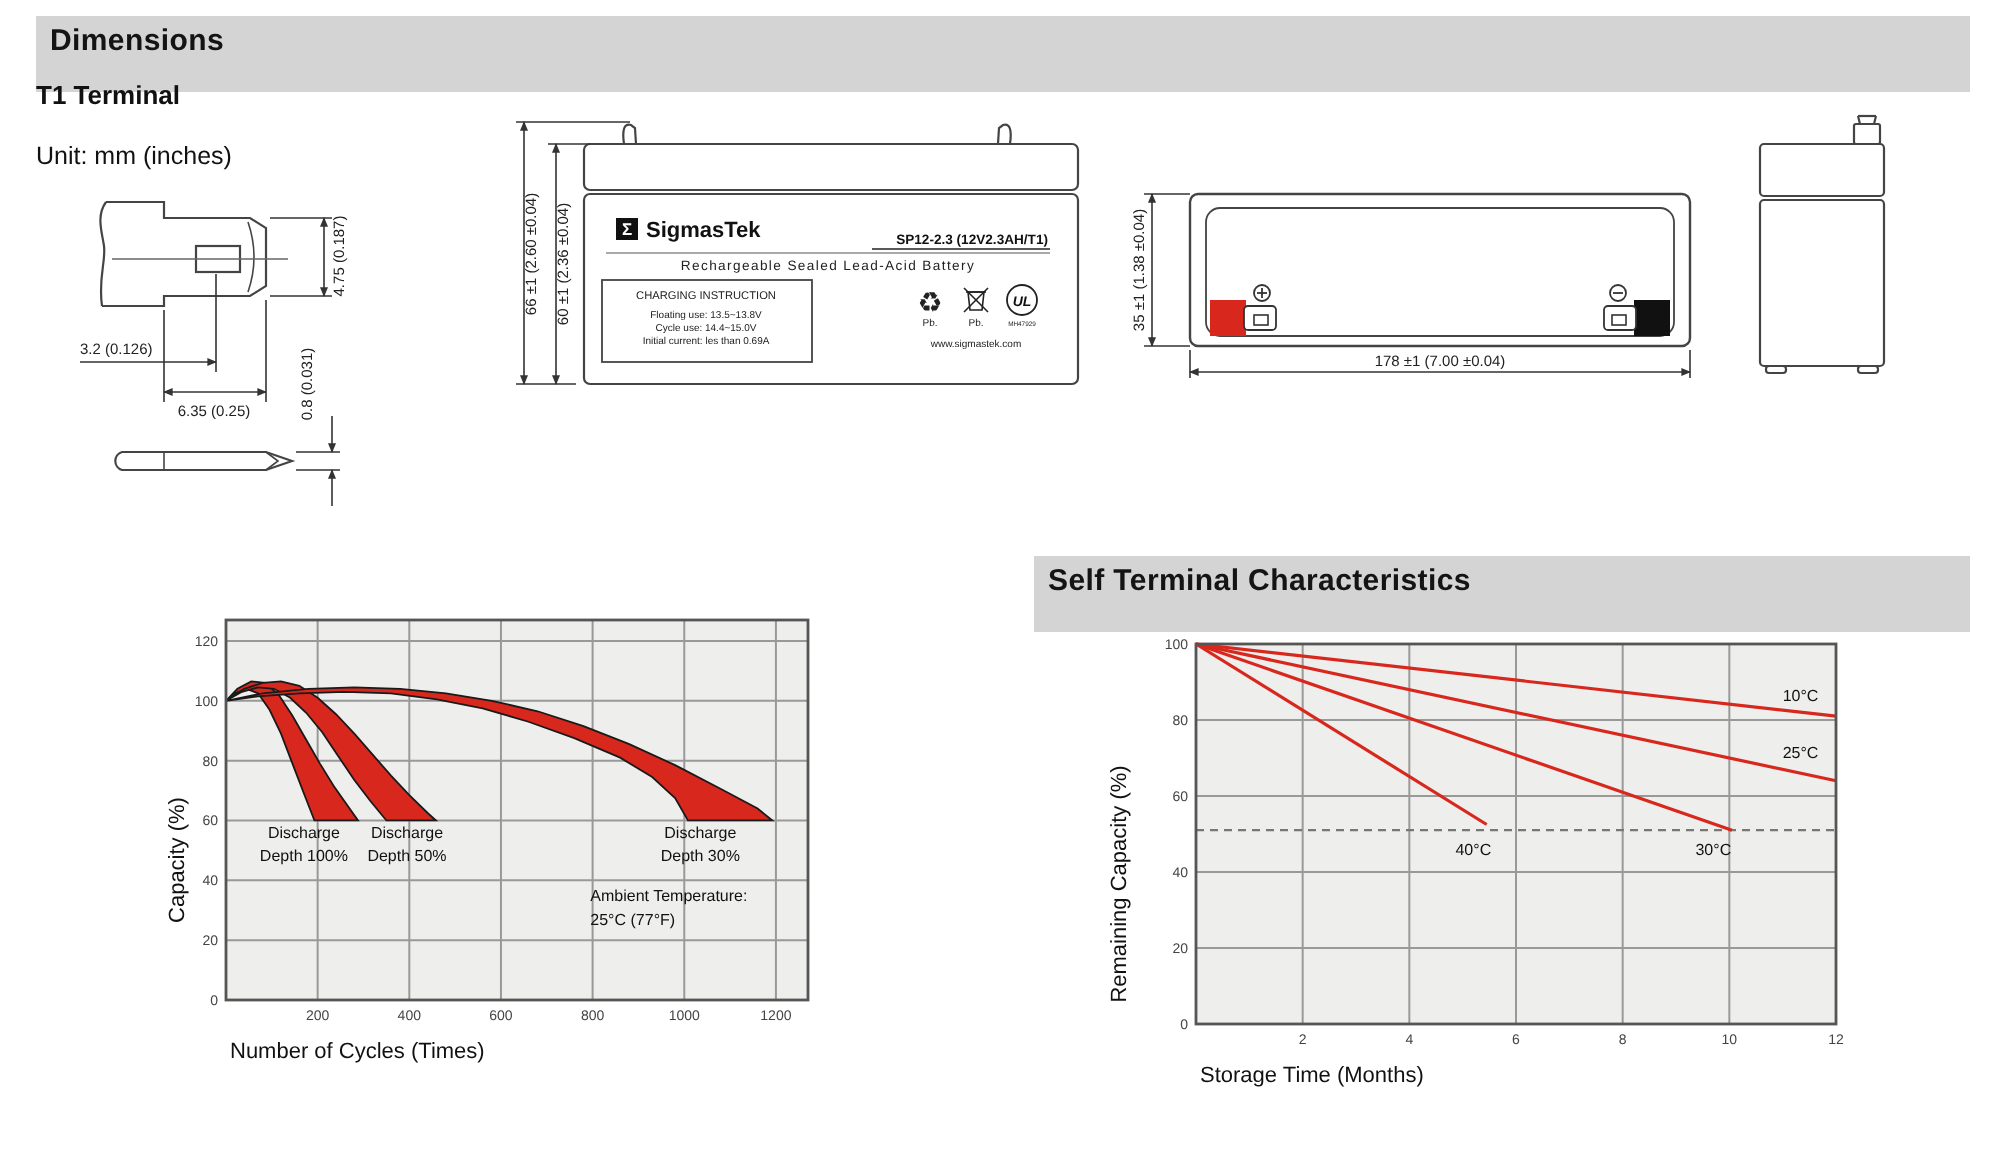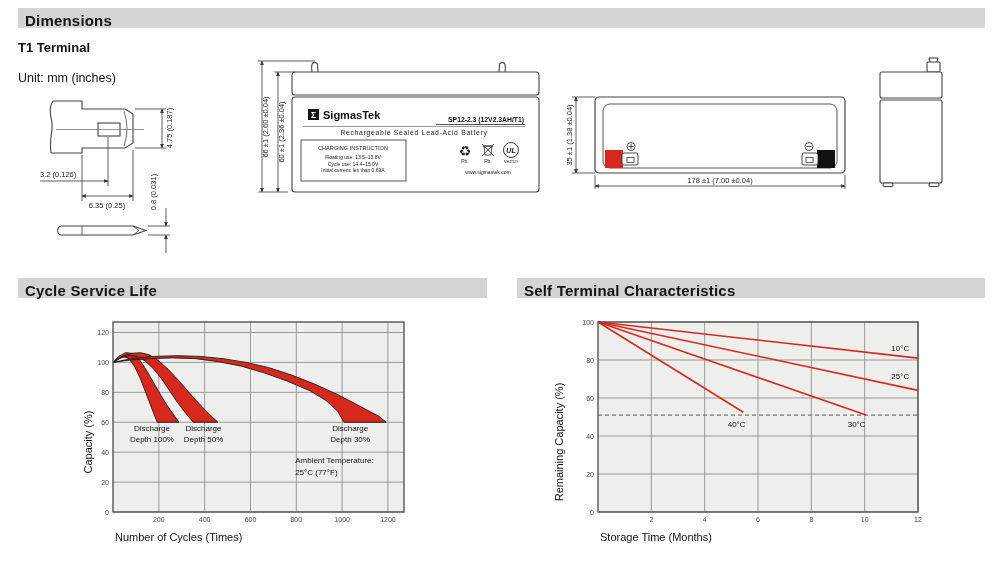--- a/index.html
+++ b/index.html
@@ -1,19 +1,19 @@
 <!DOCTYPE html>
 <html><head>
 <meta charset="utf-8">
 <style>
   html,body{margin:0;padding:0;background:#fff;}
   #page{position:relative;width:1000px;height:579px;background:#ffffff;overflow:hidden;
         font-family:"Liberation Sans",sans-serif;color:#111;}
   .bar{position:absolute;background:#d4d4d4;color:#141414;font-weight:bold;font-size:15px;
-       line-height:26px;height:20px;padding-left:7px;box-sizing:border-box;letter-spacing:.2px;}
+       line-height:26px;height:38px;padding-left:7px;box-sizing:border-box;letter-spacing:.2px;}
   #bar-dimensions{left:18px;top:8px;width:967px;}
   #bar-cycle{left:18px;top:278px;width:469px;}
   #bar-self{left:517px;top:278px;width:468px;}
   #t1-block{position:absolute;left:18px;top:40px;}
   #t1-title{font-size:13px;font-weight:bold;}
   #t1-unit{font-size:12.5px;margin-top:16px;}
   .drawing{position:absolute;}
   svg{font-family:"Liberation Sans",sans-serif;}
   svg text{font-family:"Liberation Sans",sans-serif;}
   .dim{font-size:7.5px;fill:#222;}
@@ -180,24 +180,23 @@
       <line x1="55" y1="7" x2="54" y2="3"></line>
       <line x1="62" y1="7" x2="63" y2="3"></line>
       <line x1="54" y1="3" x2="63" y2="3"></line>
       <rect x="5" y="17" width="62" height="26" rx="2"></rect>
       <rect x="5" y="45" width="62" height="83" rx="2"></rect>
       <rect x="8" y="128" width="10" height="3.5" rx="1.5"></rect>
       <rect x="54" y="128" width="10" height="3.5" rx="1.5"></rect>
     </g>
   </svg>
 
-  <div id="bar-cycle" class="bar">Cycle Service Life</div>
   <div id="bar-self" class="bar">Self Terminal Characteristics</div>
 
-  <div class="drawing" style="left:80px;top:312px;width:352px;height:246px;text-decoration:underline;" id="chart-cycle"><svg width="352" height="246" viewBox="0 0 352 246">
+  <div class="drawing" style="left:80px;top:300px;width:352px;height:246px;text-decoration:underline;" id="chart-cycle"><svg width="352" height="246" viewBox="0 0 352 246">
         <rect x="33" y="10" width="291" height="190" fill="#eeeeec"></rect>
         <line x1="78.8267716535433" y1="10" x2="78.8267716535433" y2="200" stroke="#999999" stroke-width="1"></line>
         <line x1="124.65354330708661" y1="10" x2="124.65354330708661" y2="200" stroke="#999999" stroke-width="1"></line>
         <line x1="170.48031496062993" y1="10" x2="170.48031496062993" y2="200" stroke="#999999" stroke-width="1"></line>
         <line x1="216.30708661417322" y1="10" x2="216.30708661417322" y2="200" stroke="#999999" stroke-width="1"></line>
         <line x1="262.13385826771656" y1="10" x2="262.13385826771656" y2="200" stroke="#999999" stroke-width="1"></line>
         <line x1="307.96062992125985" y1="10" x2="307.96062992125985" y2="200" stroke="#999999" stroke-width="1"></line>
         <line x1="33" y1="200" x2="324" y2="200" stroke="#999999" stroke-width="1"></line>
         <line x1="33" y1="170.0787401574803" x2="324" y2="170.0787401574803" stroke="#999999" stroke-width="1"></line>
         <line x1="33" y1="140.15748031496062" x2="324" y2="140.15748031496062" stroke="#999999" stroke-width="1"></line>

